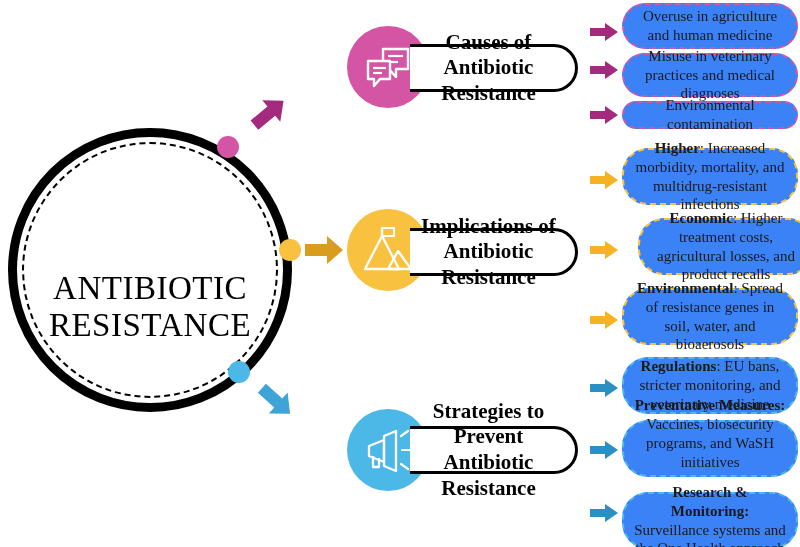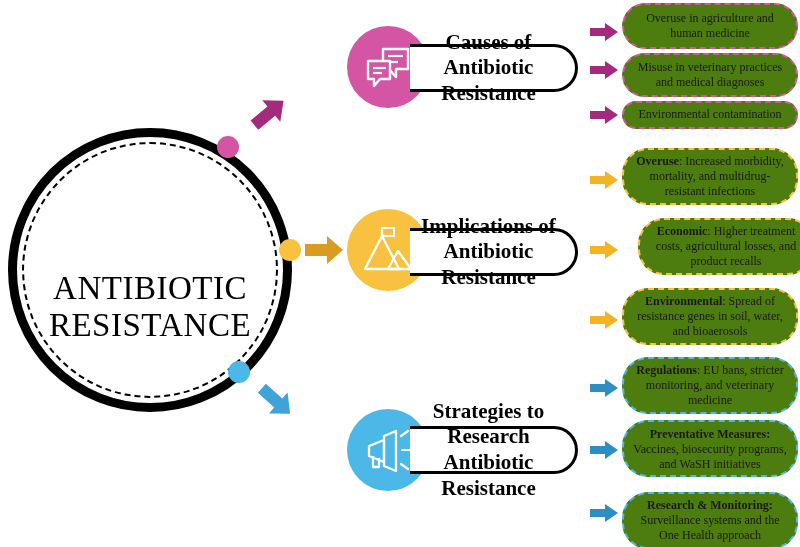--- a/index.html
+++ b/index.html
@@ -83,25 +83,25 @@
     white-space:pre-line;
     padding:4px 16px 4px 8px;
   }
 
   
   .detail{
     position:absolute;
     box-sizing:border-box;
     border:2px dashed #000;
     border-radius:26px;
-    background:#4d7c0f;
+    background:#3b82f6;
     display:flex;align-items:center;justify-content:center;
     text-align:center;
     font-family:"Liberation Serif", serif;
-    font-size:12px;
+    font-size:15px;
     line-height:1.26;
     color:#1a1a1a;
     padding:3px 9px;
   }
   .detail b{font-weight:bold;}
 
   .fat-arrow{position:absolute;width:28px;height:20px;}
   .fat-arrow svg{display:block;width:28px;height:20px;}
 </style>
 </head>
@@ -199,21 +199,21 @@
   <div class="pill" style="left:410px;top:228px;width:168px;height:48px;">Implications of
 Antibiotic Resistance</div>
 
   <div class="fat-arrow" style="left:590px;top:170px;">
     <svg viewBox="0 0 28 20" aria-hidden="true">
         <path d="M0 6 H15 V1 L28 10 L15 19 V14 H0 Z" fill="#F5B223"></path>
       </svg>
   </div>
   <div class="detail" style="left:622px;top:148px;width:176px;height:57px;border-color:#F8C13F;">
     <span>
-      <b>Overuse</b><span>: Increased morbidity, mortality, and multidrug-resistant infections</span>
+      <b>Higher</b><span>: Increased morbidity, mortality, and multidrug-resistant infections</span>
     </span>
   </div>
 
   <div class="fat-arrow" style="left:590px;top:240px;">
     <svg viewBox="0 0 28 20" aria-hidden="true">
         <path d="M0 6 H15 V1 L28 10 L15 19 V14 H0 Z" fill="#F5B223"></path>
       </svg>
   </div>
   <div class="detail" style="left:638px;top:218px;width:176px;height:57px;border-color:#F8C13F;justify-content:center;">
     <span>
@@ -238,21 +238,21 @@
         <path d="M7 20 L22 14 L22 36 L7 30 Z" fill="none" stroke="#ffffff" stroke-width="2.3" stroke-linejoin="round"></path>
         <path d="M22 10 L34 5 L34 45 L22 40 Z" fill="none" stroke="#ffffff" stroke-width="2.3" stroke-linejoin="round"></path>
         <path d="M11 30 L11 41 L17 41 L17 32" fill="none" stroke="#ffffff" stroke-width="2.3" stroke-linejoin="round"></path>
         <line x1="39" y1="10" x2="46" y2="5" stroke="#ffffff" stroke-width="2.2" stroke-linecap="round"></line>
         <line x1="40" y1="24" x2="48" y2="24" stroke="#ffffff" stroke-width="2.2" stroke-linecap="round"></line>
         <line x1="39" y1="38" x2="46" y2="43" stroke="#ffffff" stroke-width="2.2" stroke-linecap="round"></line>
       </svg>
     </span>
   </div>
 
-  <div class="pill" style="left:410px;top:426px;width:168px;height:48px;">Strategies to Research
+  <div class="pill" style="left:410px;top:426px;width:168px;height:48px;">Strategies to Prevent
 Antibiotic Resistance</div>
 
   <div class="fat-arrow" style="left:590px;top:378px;">
     <svg viewBox="0 0 28 20" aria-hidden="true">
         <path d="M0 6 H15 V1 L28 10 L15 19 V14 H0 Z" fill="#2B8FC4"></path>
       </svg>
   </div>
   <div class="detail" style="left:622px;top:357px;width:176px;height:57px;border-color:#4BB8E8;">
     <span>
       <b>Regulations</b><span>: EU bans, stricter monitoring, and veterinary medicine</span>

